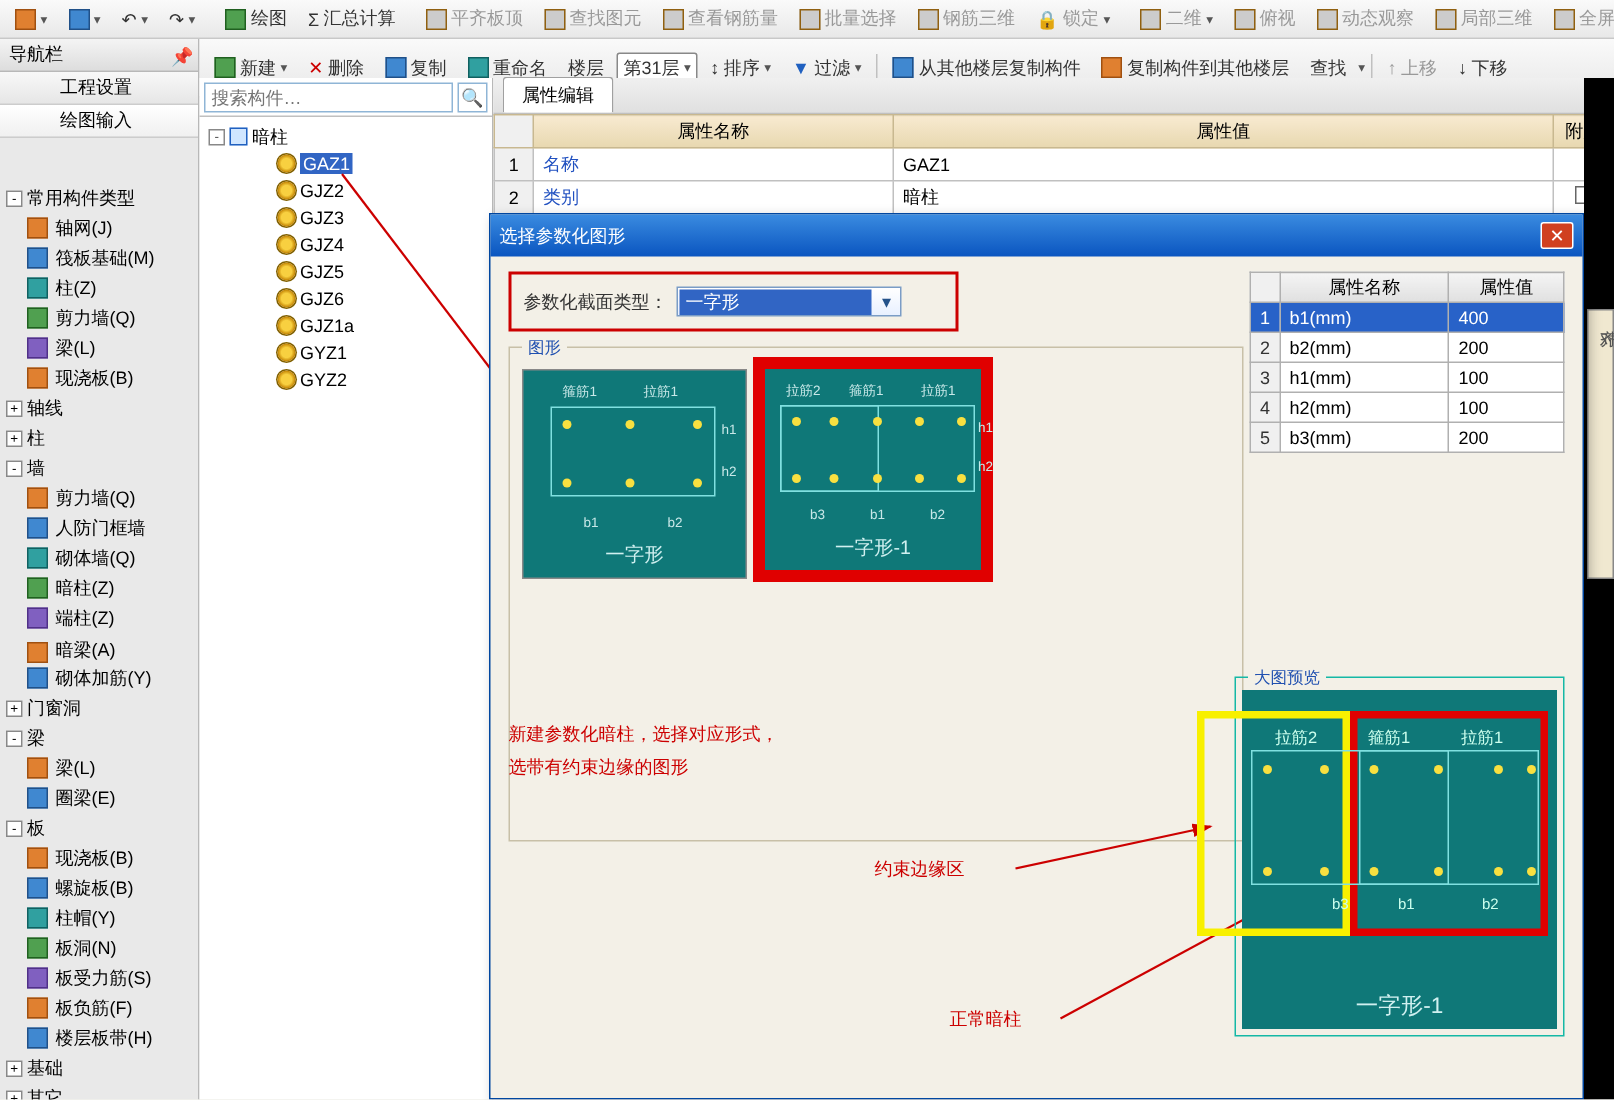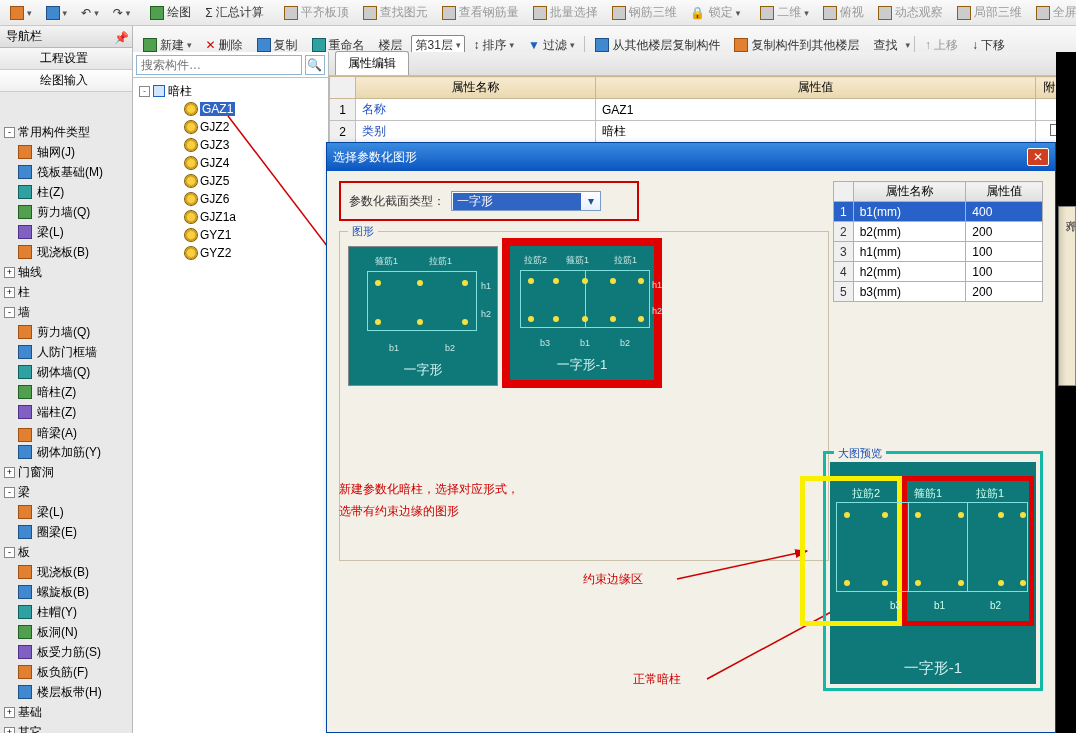--- a/index.html
+++ b/index.html
@@ -74,21 +74,21 @@
 
 
 .modal-grid-wrap { position:absolute; right:12px; top:10px; width:210px; }
 .mg { width:100%; border-collapse:collapse; background:#fff; }
 .mg th { background: linear-gradient(#f4f4f4,#e0e0e0); border:1px solid #b0b0b0; height:20px; font-weight:normal; }
 .mg td { border:1px solid #b0b0b0; height:20px; padding:0 6px; }
 .mg tr.sel td { background:#2862c8; color:#fff; }
 .mg .rn { width:18px; text-align:center; background:#f0f0f0; color:#333; }
 
 
-.bigprev { position:absolute; right:12px; top:280px; width:220px; height:240px; border:3px solid #14b8a6; }
+.bigprev { position:absolute; right:12px; top:280px; width:220px; height:240px; border:1px solid #14b8a6; }
 .bigprev .leg { position:absolute; top:-8px; left:8px; background:#f3f0e7; padding:0 4px; color:#2050b0; font-size:11px; }
 .bigprev .pv { position:absolute; left:4px; right:4px; top:8px; bottom:4px; background:#0f7878; }
 
 .dlg-btns { position:absolute; right:12px; bottom:10px; display:flex; gap:14px; }
 .dlg-btns button { width:72px; height:24px; border:1px solid #888; background:linear-gradient(#fff,#e4e4e4); border-radius:3px; cursor:pointer; }
 
 
 .ic-sq { width:14px; height:14px; background:#d8a030; border:1px solid #906010; }
 .ic-blue { background:#4088d0; border-color:#205088; }
 .ic-green { background:#50a050; border-color:#206020; }

